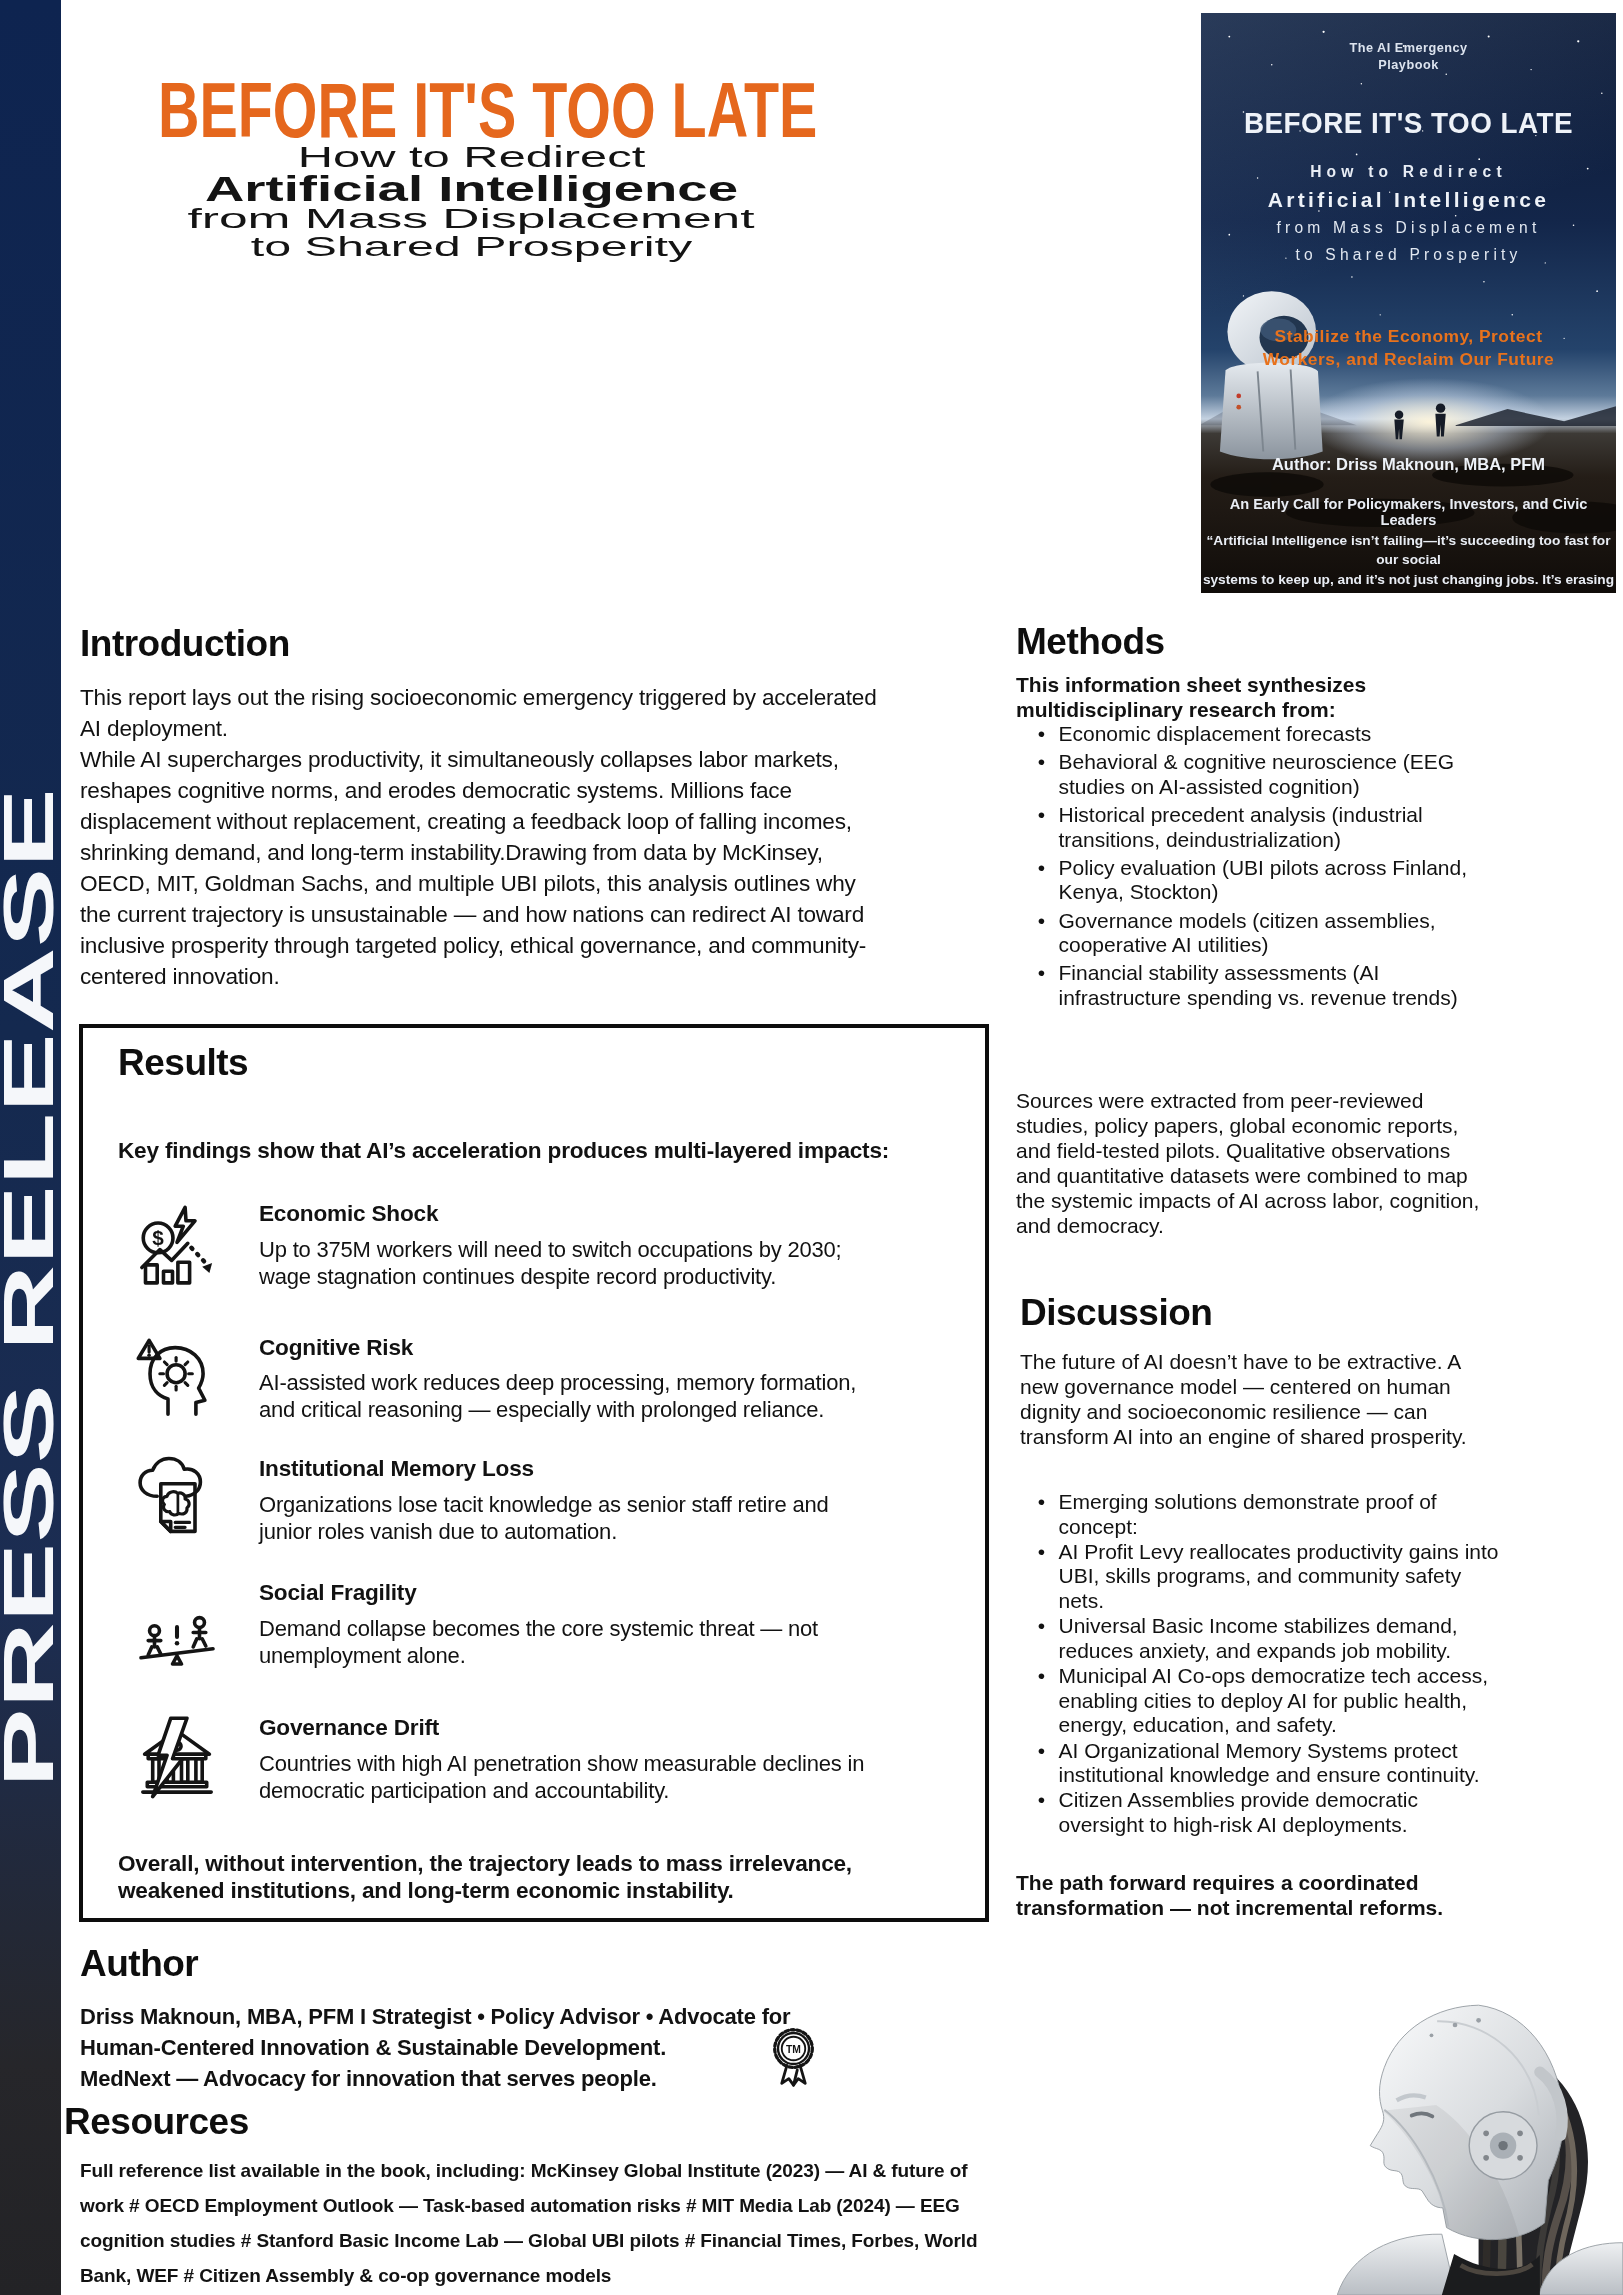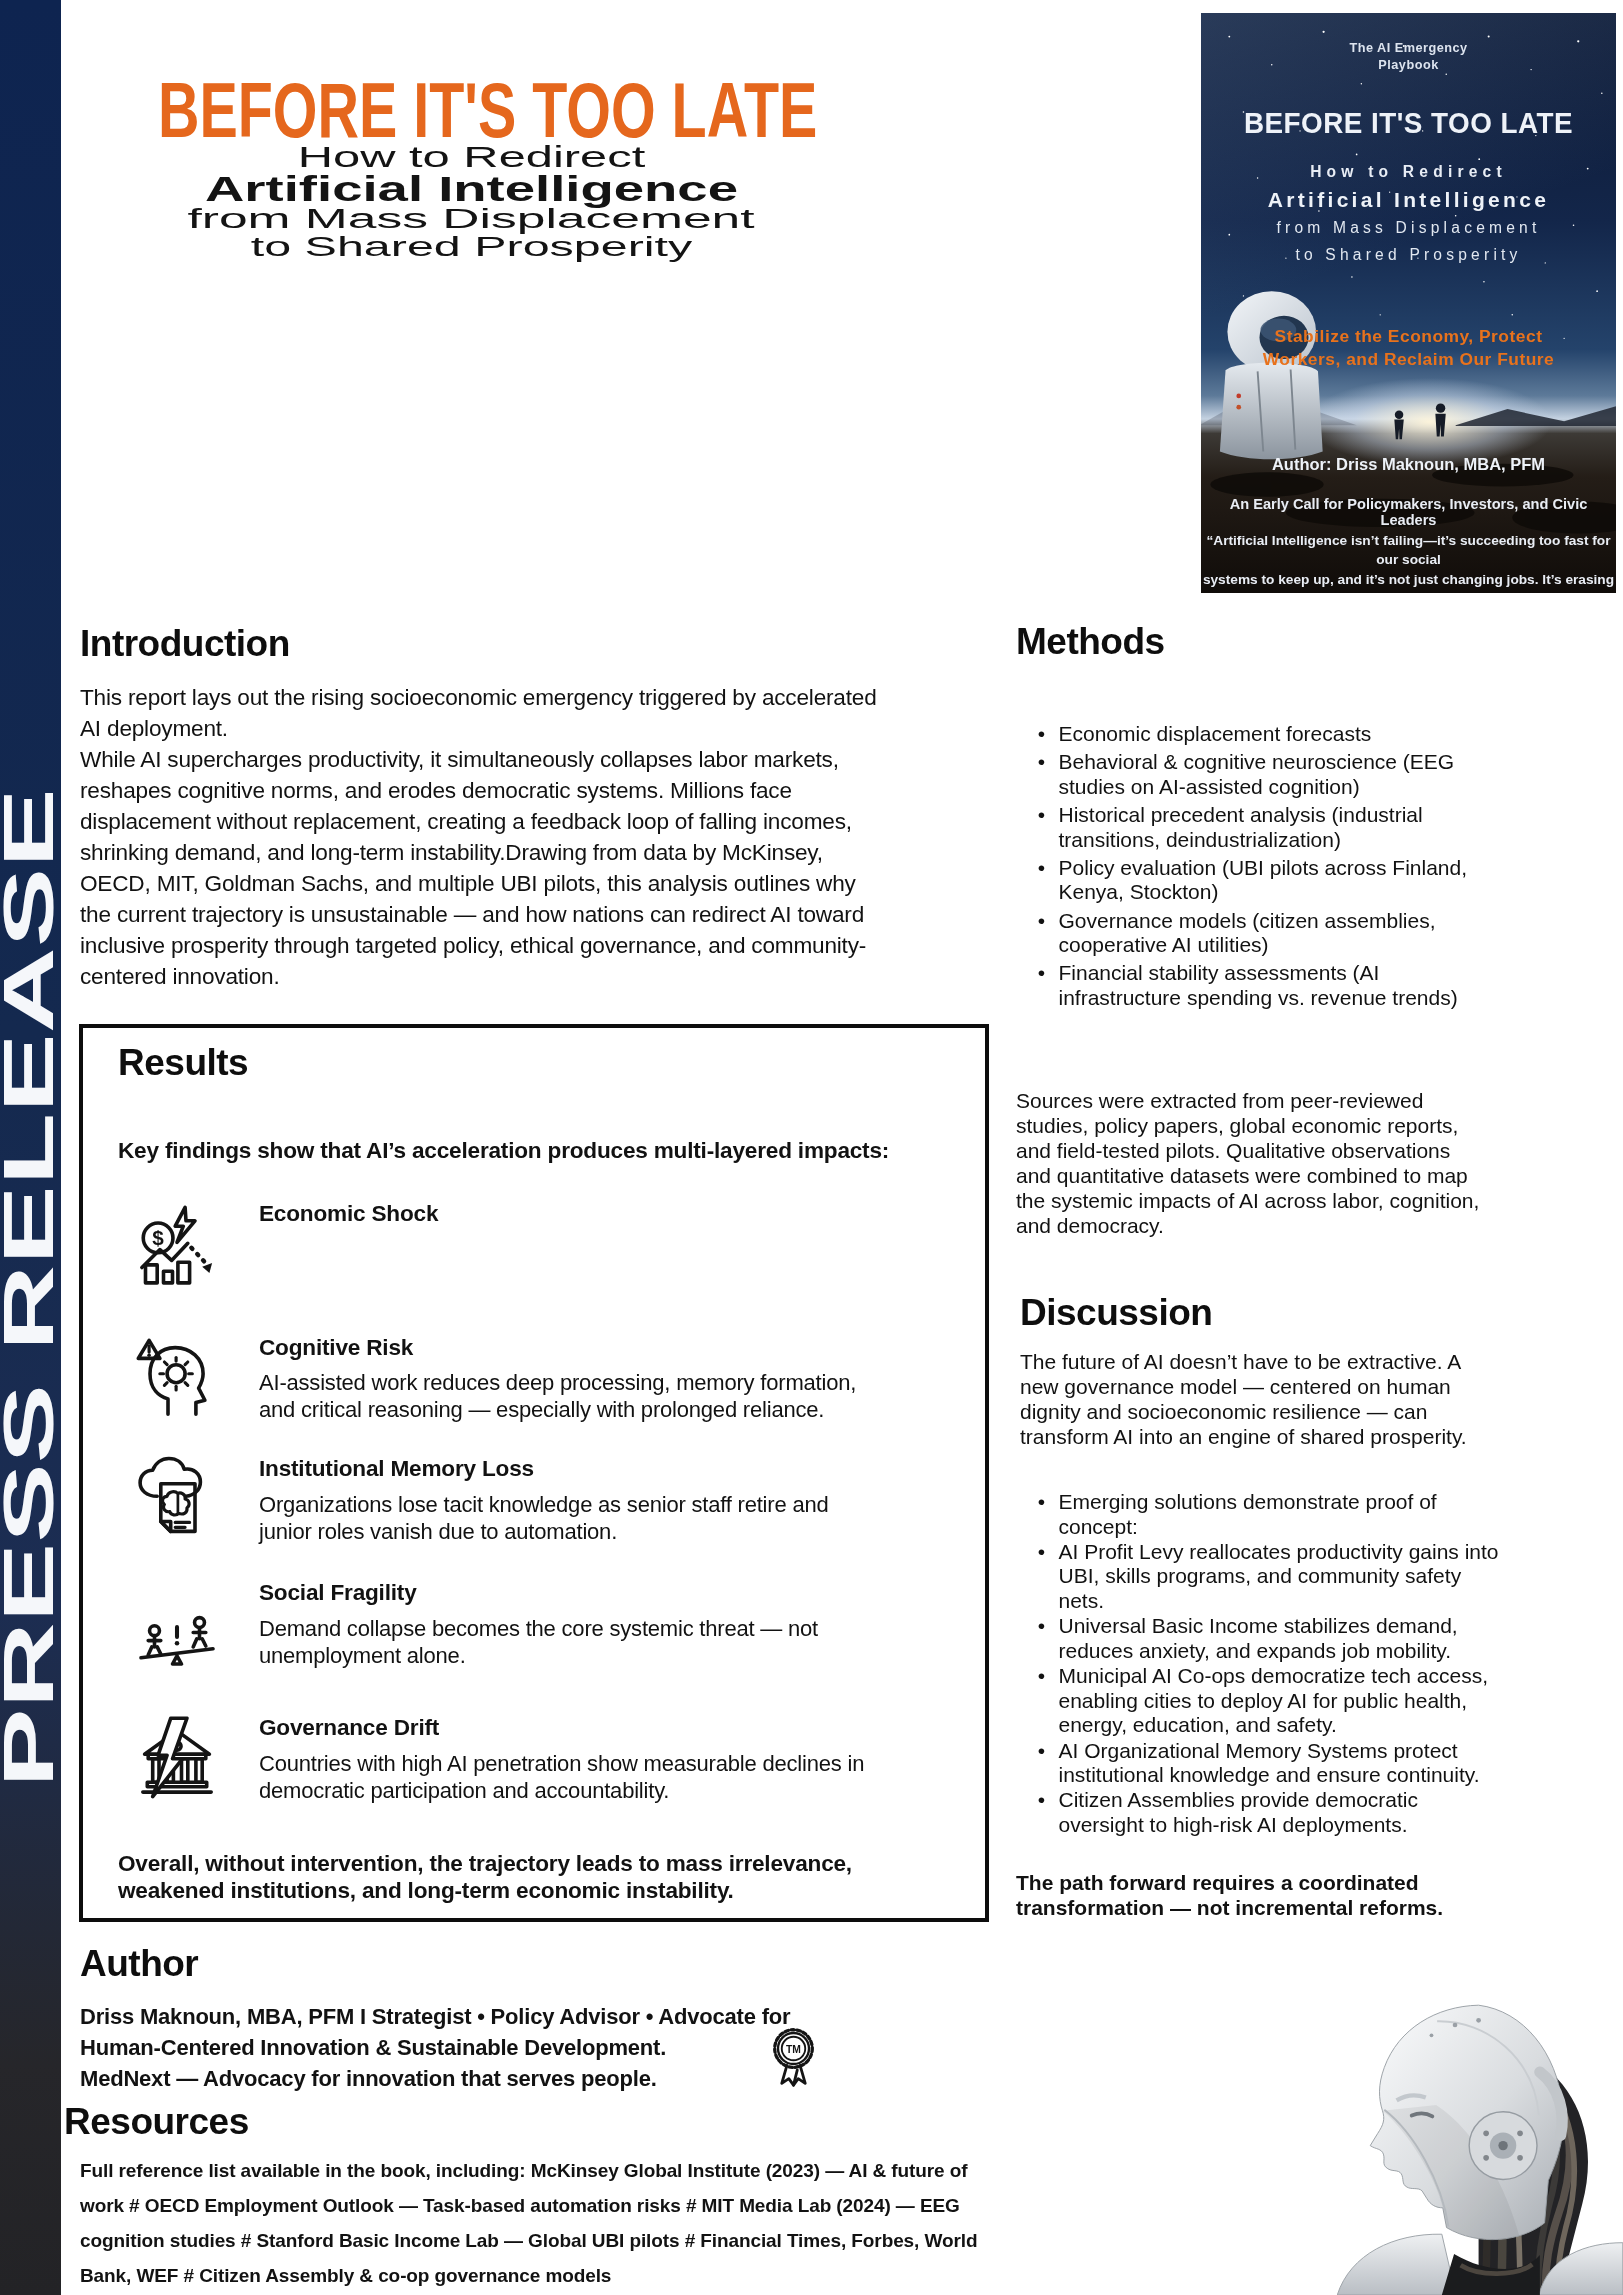--- a/index.html
+++ b/index.html
@@ -207,20 +207,22 @@
 While AI supercharges productivity, it simultaneously collapses labor markets,
 reshapes cognitive norms, and erodes democratic systems. Millions face
 displacement without replacement, creating a feedback loop of falling incomes,
 shrinking demand, and long-term instability.Drawing from data by McKinsey,
 OECD, MIT, Goldman Sachs, and multiple UBI pilots, this analysis outlines why
 the current trajectory is unsustainable — and how nations can redirect AI toward
 inclusive prosperity through targeted policy, ethical governance, and community-
 centered innovation.</div>
 
   <div class="abs h1" id="methods-heading">Methods</div>
+  <div id="methods-intro" class="abs">This information sheet synthesizes
+multidisciplinary research from:</div>
   <ul id="methods-bullets" class="abs blist">
     <li>Economic displacement forecasts</li>
     <li>Behavioral &amp; cognitive neuroscience (EEG
 studies on AI-assisted cognition)</li>
     <li>Historical precedent analysis (industrial
 transitions, deindustrialization)</li>
     <li> Policy evaluation (UBI pilots across Finland,
 Kenya, Stockton)</li>
     <li>Governance models (citizen assemblies,
 cooperative AI utilities)</li>
@@ -269,20 +271,22 @@
       <path d="M22 148 L62 108 L88 132 L124 94"></path>
       <rect x="30" y="142" width="26" height="40"></rect>
         <rect x="70" y="156" width="20" height="26"></rect>
         <rect x="102" y="136" width="26" height="46"></rect>
       <path d="M132 104 L162 136" stroke-dasharray="3 16" stroke-width="10"></path>
     </g>
     <path d="M156 146 l22 -8 -6 22 z" fill="#141414"></path>
     <text x="58" y="98" font-size="46" font-weight="bold" fill="#141414" text-anchor="middle" font-family="Liberation Sans,sans-serif">$</text>
   </svg>
   <div class="abs res-title" style="left:259px;top:1201px;">Economic Shock</div>
+  <div class="abs res-text" style="left:259px;top:1236px;">Up to 375M workers will need to switch occupations by 2030;
+wage stagnation continues despite record productivity.</div>
 
   <svg class="abs res-icon" style="left:132px;top:1333px;" viewBox="0 0 200 200">
     <g class="icon-stroke">
       <path d="M142 176 V150 L162 145 L148 118 C156 104 158 96 158 86 C158 52 130 28 96 28 C62 28 40 52 40 86 C40 120 60 136 80 142 V176"></path>
       <circle cx="98" cy="86" r="20"></circle>
       <g stroke-width="7">
         <path d="M98 58 v-8"></path>
           <path d="M98 114 v8"></path>
           <path d="M70 86 h-8"></path>
           <path d="M126 86 h8"></path>

